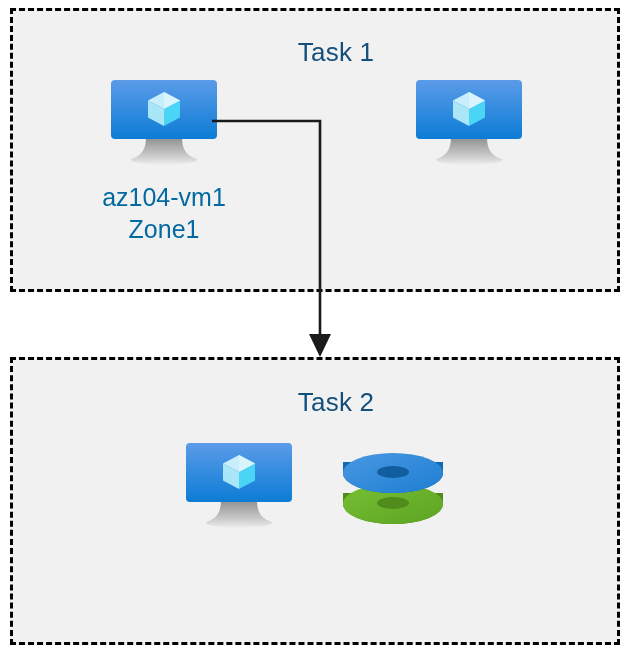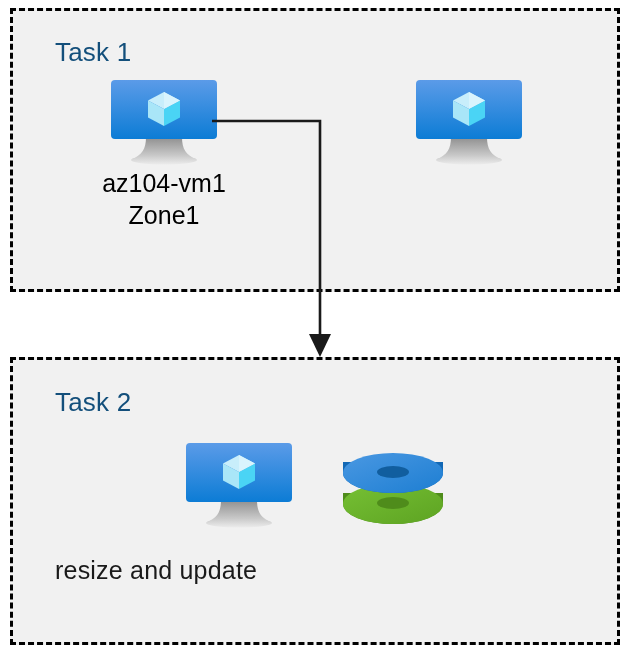--- a/index.html
+++ b/index.html
@@ -36,38 +36,39 @@
     left: 10px;
     top: 357px;
     width: 610px;
     height: 288px;
   }
 
   .task-title {
     position: absolute;
     left: 0;
     right: 0;
-    text-align: left;
+    text-align: center;
     color: #134f7b;
     font-size: 26px;
     line-height: 30px;
     letter-spacing: 0.2px;
     font-family: "Liberation Sans", sans-serif;
     padding-left: 42px;
   }
   #task1-title { top: 26px; }
   #task2-title { top: 27px; }
 
   
   .node {
     position: absolute;
     text-align: center;
   }
   .node-label {
-    color: #000000;
+    margin-top: 14px;
+    color: #0369a1;
     font-size: 25px;
     line-height: 32px;
     white-space: pre-line;
     font-family: "Liberation Sans", sans-serif;
   }
 
   
   .vm-icon {
     position: relative;
     display: block;
@@ -214,21 +215,20 @@
           <ellipse cx="52" cy="58" rx="50" ry="20" fill="url(#gtop)"></ellipse>
           <ellipse cx="52" cy="57" rx="16" ry="6" fill="#4f8c1b"></ellipse>
 
           <path d="M2 27 a50 20 0 0 0 100 0 v-11 h-100 z" fill="#1268b5"></path>
           <ellipse cx="52" cy="27" rx="50" ry="20" fill="url(#btop)"></ellipse>
           <ellipse cx="52" cy="26" rx="16" ry="6" fill="#115e9f"></ellipse>
         </svg>
       </div>
     </div>
 
-    <div class="task-title" style="top:195px; color:#1a1a1a; font-size:25px;">resize and update</div>
   </div>
 
   <svg id="connector" viewBox="0 0 628 654">
     <path d="M212 121 H320 V340" stroke="#1a1a1a" stroke-width="2.6" fill="none"></path>
     <polygon points="320,357 309,334 331,334" fill="#1a1a1a"></polygon>
   </svg>
 
 </div>
 
 </body></html>

